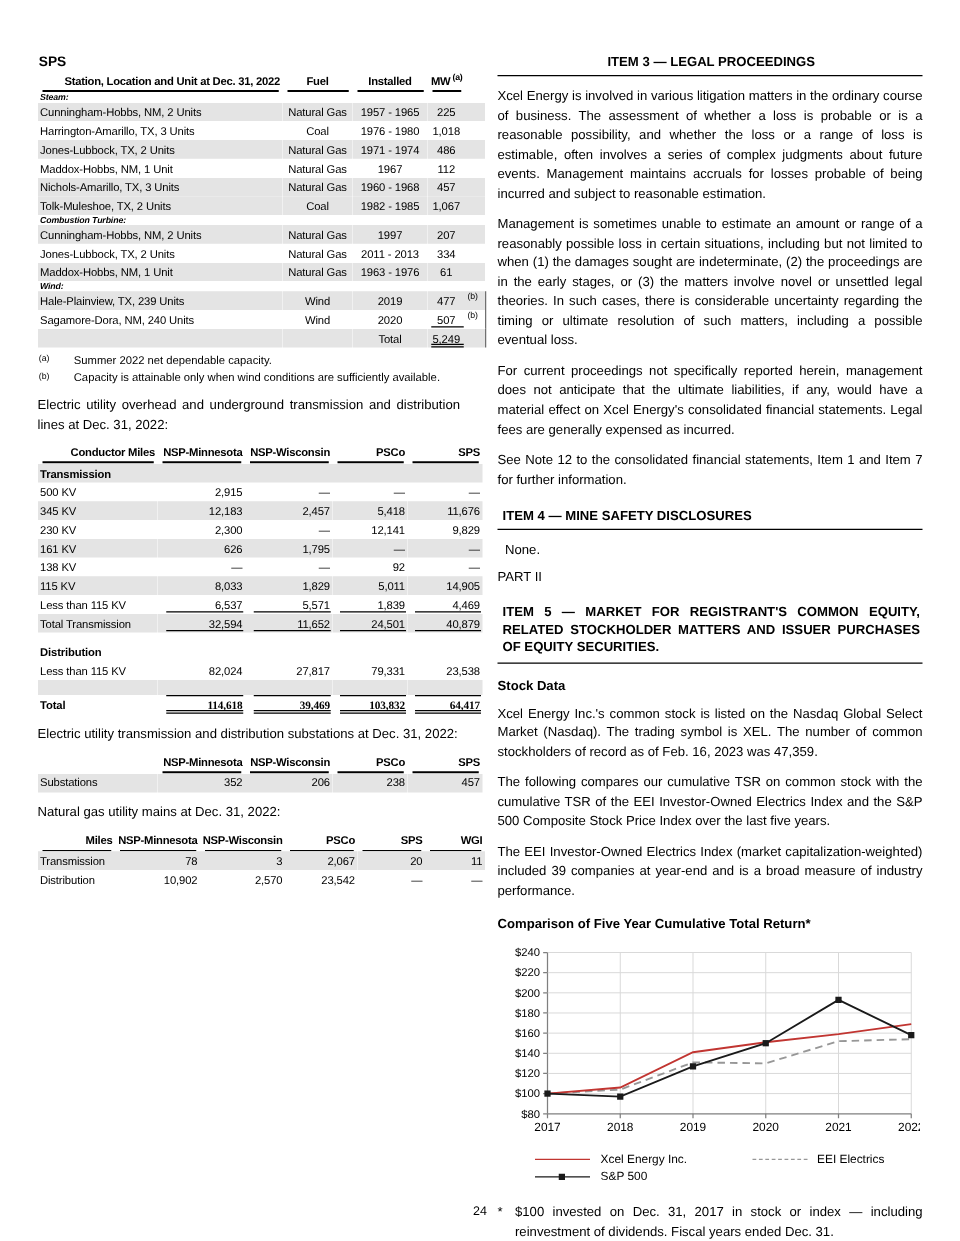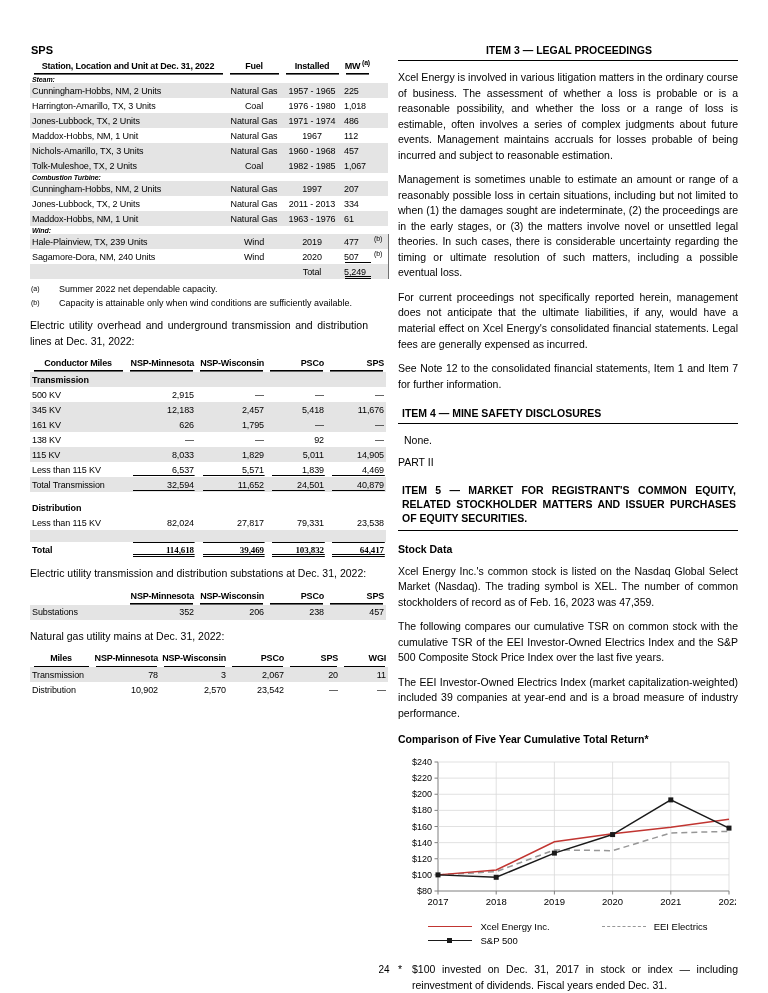--- a/index.html
+++ b/index.html
@@ -5,21 +5,21 @@
   html,body{margin:0;padding:0;background:#fff;}
   body{width:768px;height:993px;position:relative;font-family:"Liberation Sans",sans-serif;color:#000;overflow:hidden;}
   .page{position:relative;width:768px;height:993px;}
   .columns{display:flex;gap:30px;padding:44px 30px 0 30px;}
   .col-left{width:338px;flex:0 0 338px;}
   .col-right{width:340px;flex:0 0 340px;}
 
   
   .sps-title{font-size:11px;font-weight:bold;margin:0 0 1px 1px;}
   table{border-collapse:collapse;width:100%;table-layout:fixed;font-size:9px;}
-  th{font-weight:bold;text-align:center;vertical-align:bottom;padding:2px 2px 4px 2px;letter-spacing:-0.2px;white-space:nowrap;}
+  th{font-weight:bold;text-align:right;vertical-align:bottom;padding:2px 2px 4px 2px;letter-spacing:-0.2px;white-space:nowrap;}
   td{padding:2.5px 2px;letter-spacing:-0.1px;white-space:nowrap;overflow:hidden;}
   th.hdr{background-image:linear-gradient(#000,#000);background-repeat:no-repeat;background-position:center bottom;background-size:calc(100% - 7px) 1.6px;}
   tr.shade td{background-color:#e4e4e4;}
   tr.seci td{font-weight:bold;font-style:italic;}
   tr.secb td{font-weight:bold;}
   tr.boldrow td{font-weight:bold;}
   tr.spacer td{height:8px;padding:0;}
   tr.spacer2 td{height:12px;padding:0;}
   td.u{background-image:linear-gradient(#000,#000);background-repeat:no-repeat;background-position:right 1px bottom 1px;background-size:88% 1px;}
   td.uu{background-image:linear-gradient(#000,#000),linear-gradient(#000,#000);background-repeat:no-repeat;
@@ -29,21 +29,21 @@
         background-position:right 1px top 0px,right 1px bottom 0px,right 1px bottom 2.5px;background-size:88% 1px,88% 1px,88% 1px;font-family:Liberation Serif, serif;}
 
   
   #plants th:nth-child(1){width:192px;}
   #plants th:nth-child(2){width:52px;text-align:center;}
   #plants th:nth-child(3){width:56px;text-align:center;}
   #plants th:nth-child(4){width:26px;text-align:right;}
   #plants th:nth-child(5){width:12px;}
   #plants td:nth-child(2){text-align:center;}
   #plants td:nth-child(3){text-align:center;}
-  #plants td:nth-child(4){text-align:left;}
+  #plants td:nth-child(4){text-align:center;}
   #plants td:last-child{font-size:7px;vertical-align:top;padding:1px 0 0 2px;text-align:left;}
   #plants tr.vline td:last-child{border-right:1px solid #707070;}
   #plants sup{font-size:7px;}
 
   
   #lines th:not(:first-child),#lines td:not(:first-child),
   #subs th:not(:first-child),#subs td:not(:first-child),
   #gas th:not(:first-child),#gas td:not(:first-child){text-align:right;}
   #lines th:nth-child(1){width:92px;}
   #lines th:nth-child(2),#lines th:nth-child(3){width:66px;}
@@ -232,20 +232,27 @@
               <td>—</td>
               <td>—</td>
               <td>—</td>
             </tr>
             <tr class="shade">
               <td>345 KV</td>
               <td>12,183</td>
               <td>2,457</td>
               <td>5,418</td>
               <td>11,676</td>
+            </tr>
+            <tr>
+              <td>230 KV</td>
+              <td>2,300</td>
+              <td>—</td>
+              <td>12,141</td>
+              <td>9,829</td>
             </tr>
             <tr class="shade">
               <td>161 KV</td>
               <td>626</td>
               <td>1,795</td>
               <td>—</td>
               <td>—</td>
             </tr>
             <tr>
               <td>138 KV</td>

